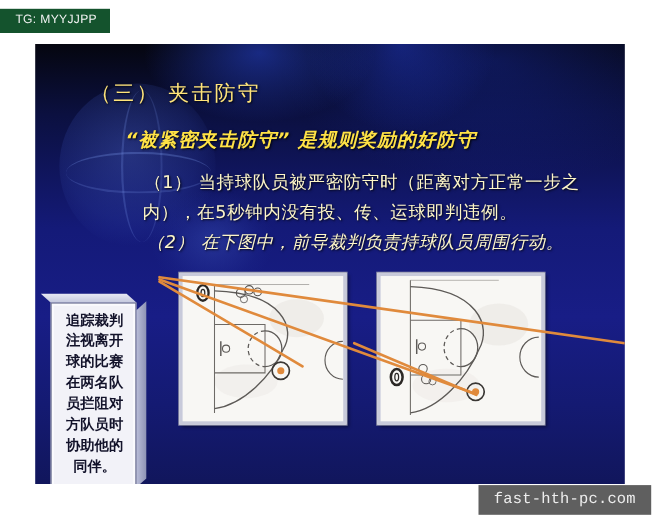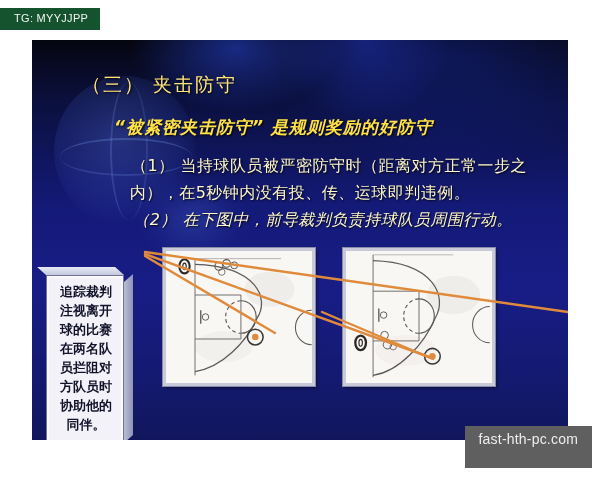--- a/index.html
+++ b/index.html
@@ -36,26 +36,26 @@
     line-height: 1;
     z-index: 40;
     text-align: center;
   }
 
   
   #watermark {
     position: absolute;
     right: 8px;
     bottom: 12px;
-    padding: 6px 14px 22px 14px;
+    padding: 6px 14px 7px 14px;
     background: #5f5f5f;
     color: #ededed;
     font-size: 14px;
     letter-spacing: 0.2px;
-    font-family: Liberation Sans, sans-serif;
+    font-family: Liberation Mono, monospace;
     line-height: 1;
     z-index: 40;
   }
 
   
   #slide {
     position: absolute;
     left: 32px;
     top: 40px;
     width: 536px;

